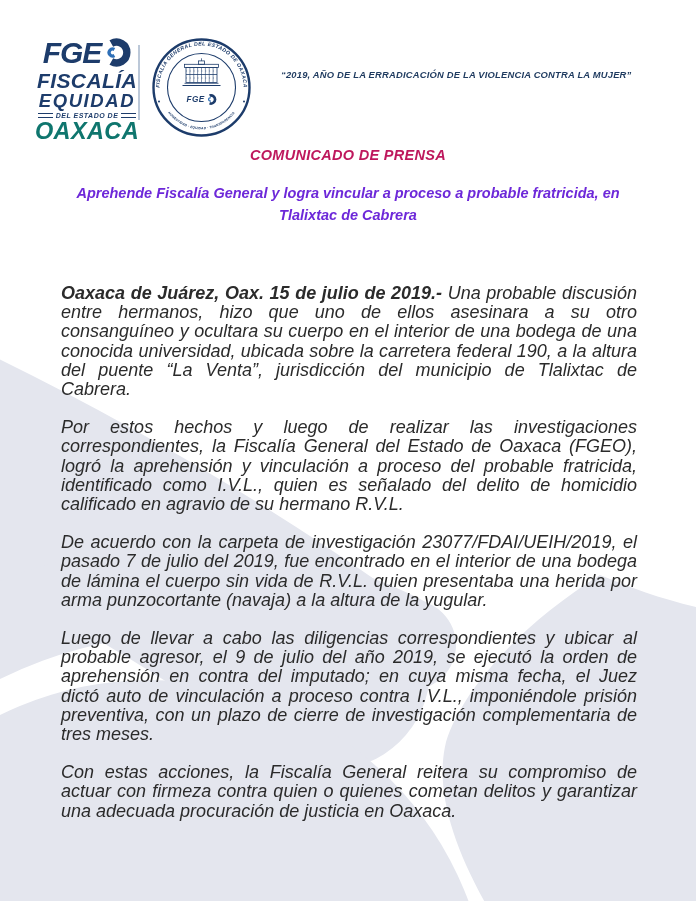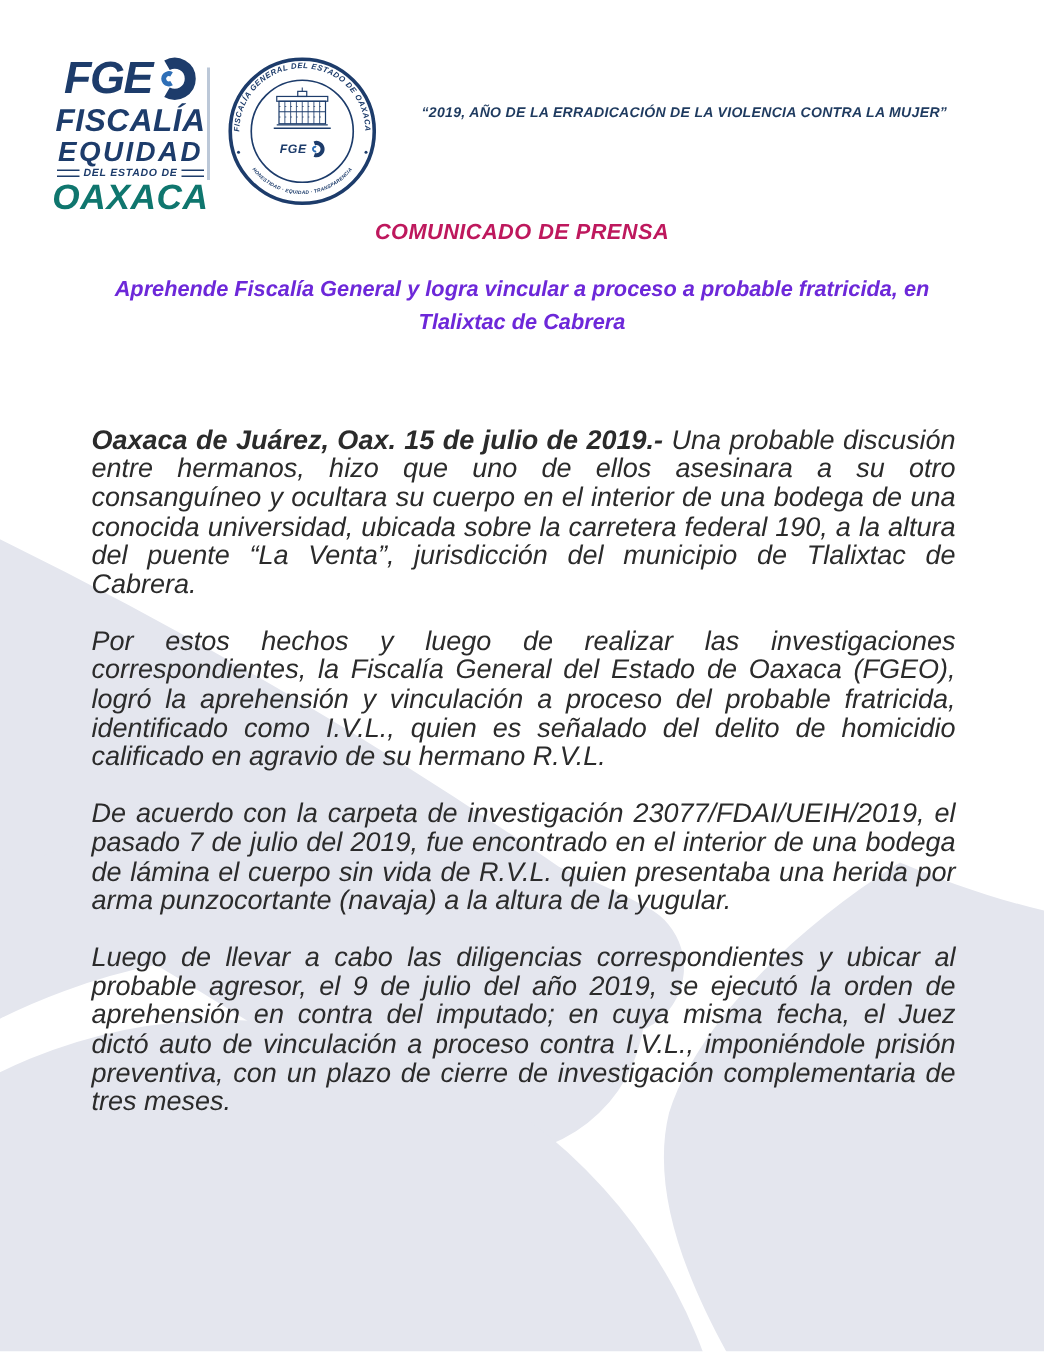--- a/index.html
+++ b/index.html
@@ -175,16 +175,17 @@
 
     <h1 class="doc-title">COMUNICADO DE PRENSA</h1>
 
     <h2 class="doc-subtitle">Aprehende Fiscalía General y logra vincular a proceso a probable fratricida, en Tlalixtac de Cabrera</h2>
 
     <div class="doc-body">
       <p><strong>Oaxaca de Juárez, Oax. 15 de julio de 2019.-</strong><span> Una probable discusión entre hermanos, hizo que uno de ellos asesinara a su otro consanguíneo y ocultara su cuerpo en el interior de una bodega de una conocida universidad, ubicada sobre la carretera federal 190, a la altura del puente “La Venta”, jurisdicción del municipio de Tlalixtac de Cabrera.</span></p>
       <p><strong></strong><span>Por estos hechos y luego de realizar las investigaciones correspondientes, la Fiscalía General del Estado de Oaxaca (FGEO), logró la aprehensión y vinculación a proceso del probable fratricida, identificado como I.V.L., quien es señalado del delito de homicidio calificado en agravio de su hermano R.V.L.</span></p>
       <p><strong></strong><span>De acuerdo con la carpeta de investigación 23077/FDAI/UEIH/2019, el pasado 7 de julio del 2019, fue encontrado en el interior de una bodega de lámina el cuerpo sin vida de R.V.L. quien presentaba una herida por arma punzocortante (navaja) a la altura de la yugular.</span></p>
       <p><strong></strong><span>Luego de llevar a cabo las diligencias correspondientes y ubicar al probable agresor, el 9 de julio del año 2019, se ejecutó la orden de aprehensión en contra del imputado; en cuya misma fecha, el Juez dictó auto de vinculación a proceso contra I.V.L., imponiéndole prisión preventiva, con un plazo de cierre de investigación complementaria de tres meses.</span></p>
+      <p><strong></strong><span>Con estas acciones, la Fiscalía General reitera su compromiso de actuar con firmeza contra quien o quienes cometan delitos y garantizar una adecuada procuración de justicia en Oaxaca.</span></p>
     </div>
 
   </div>
 </div>
 
 </body></html>

